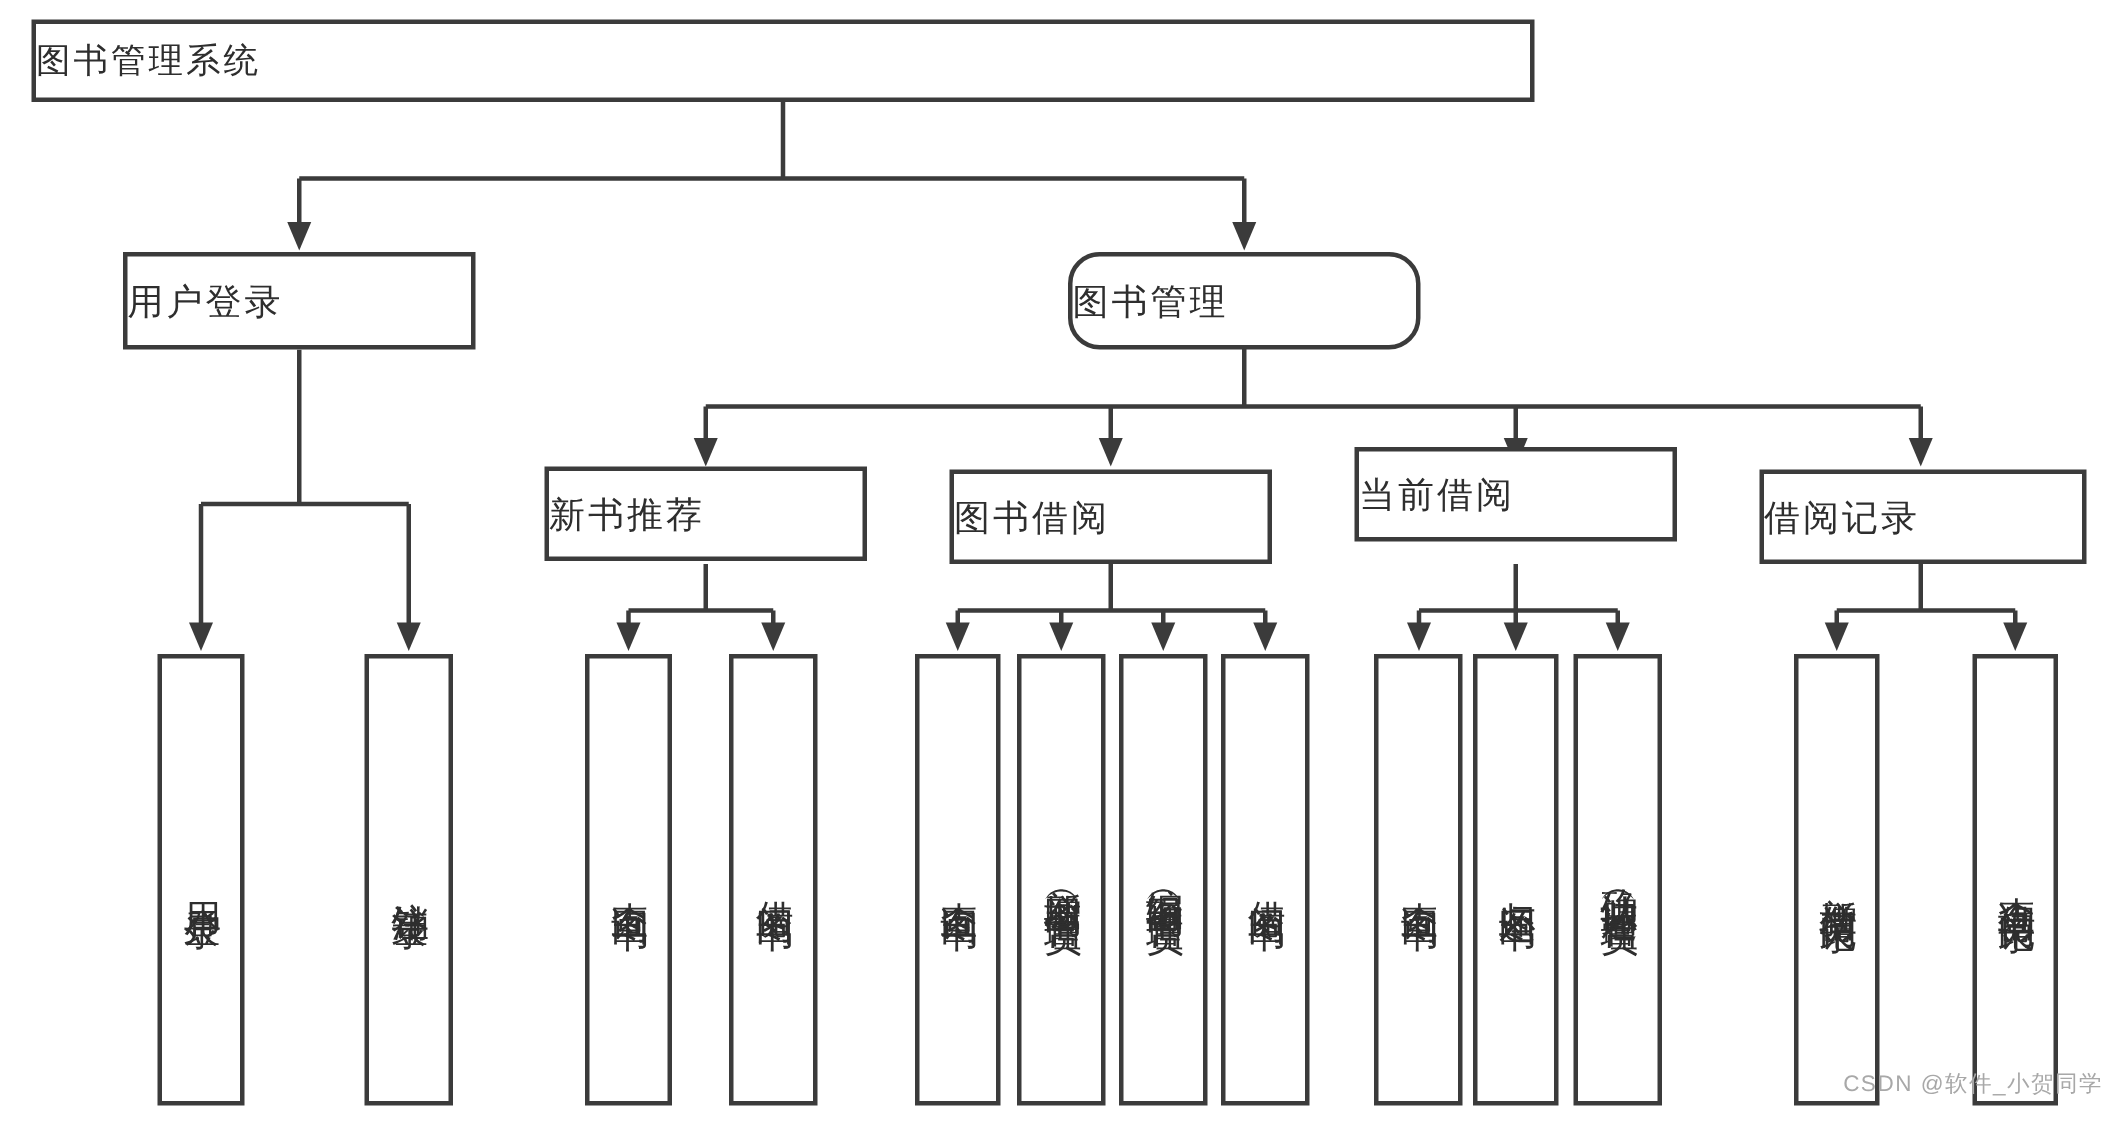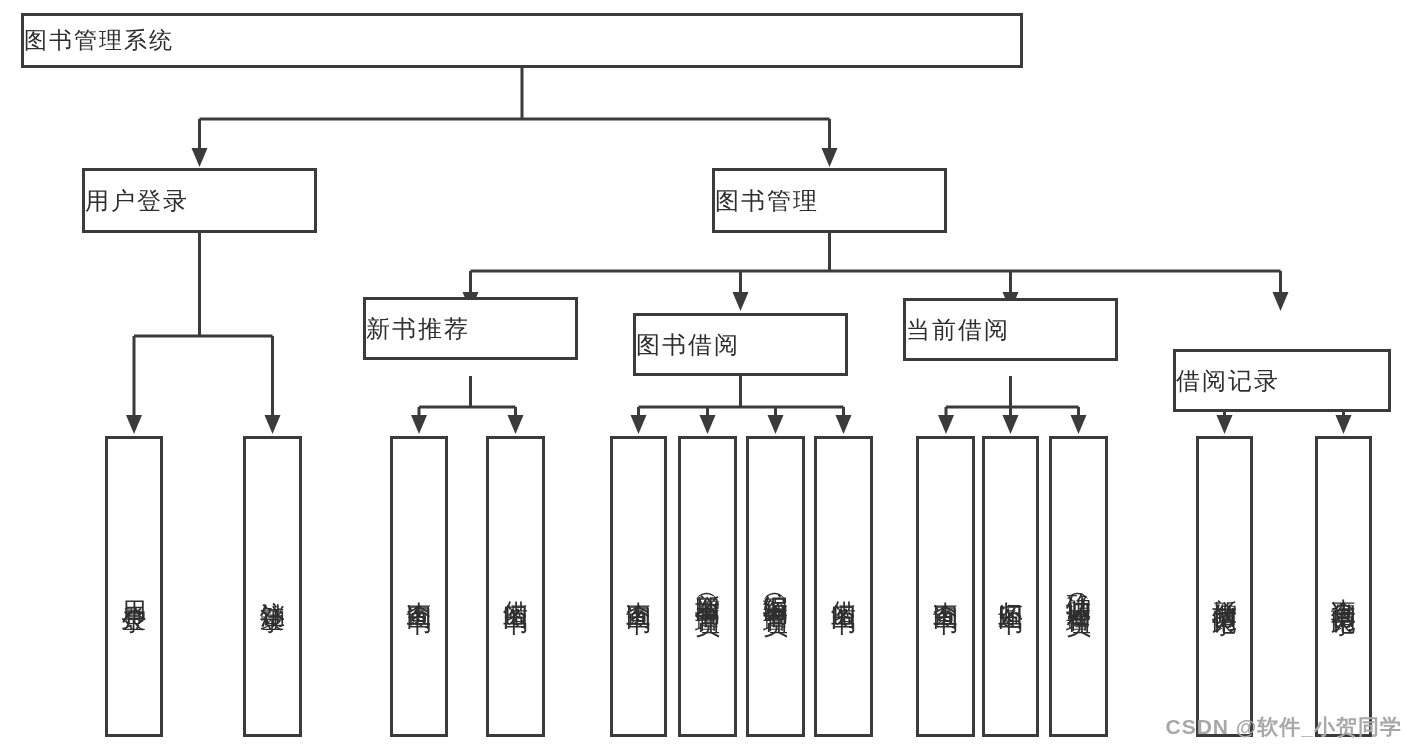--- a/index.html
+++ b/index.html
@@ -65,25 +65,24 @@
     text-orientation: mixed;
     font-size: 25px;
     letter-spacing: 3px;
     color: var(--text);
     line-height: 1;
   }
   .watermark {
     position: absolute;
     top: 713px;
     right: 3px;
-    font-size: 21px;
+    font-size: 15px;
     letter-spacing: 1px;
     color: var(--watermark);
     white-space: nowrap;
-    font-weight: bold;
   }
 </style>
 </head>
 <body>
 
 <div class="canvas">
 
   <svg class="connectors" viewBox="0 0 1405 747" xmlns="http://www.w3.org/2000/svg">
 
     <path d="M522 68 V119 M199.5 119 H829.5 M199.5 119 V152 M829.5 119 V152"></path>
@@ -120,34 +119,34 @@
     <polygon points="1343.5,434 1335.5,415 1351.5,415"></polygon>
   </svg>
 
   <div class="hbox root" style="left:21px; top:13px; width:1002px; height:55px;">
     <span>图书管理系统</span>
   </div>
 
   <div class="hbox" style="left:82px; top:168px; width:235px; height:65px;">
     <span>用户登录</span>
   </div>
-  <div class="hbox" style="left:712px; top:168px; width:235px; height:65px;">
+  <div class="hbox" style="left:712px; top:168px; width:235px; height:65px;border-radius:21px;">
     <span>图书管理</span>
   </div>
 
-  <div class="hbox" style="left:363px; top:297px; width:215px; height:63px;">
+  <div class="hbox" style="left:363px; top:311px; width:215px; height:63px;">
     <span>新书推荐</span>
   </div>
   <div class="hbox" style="left:633px; top:313px; width:215px; height:63px;">
     <span>图书借阅</span>
   </div>
   <div class="hbox" style="left:903px; top:298px; width:215px; height:63px;">
     <span>当前借阅</span>
   </div>
-  <div class="hbox" style="left:1173px; top:313px; width:218px; height:63px;margin-top:36px;">
+  <div class="hbox" style="left:1173px; top:313px; width:218px; height:63px;">
     <span>借阅记录</span>
   </div>
 
   <div class="vbox" style="left:105px; width:58px;">
     <span>用户登录</span>
   </div>
   <div class="vbox" style="left:243px; width:59px;">
     <span>注销登录</span>
   </div>
 

